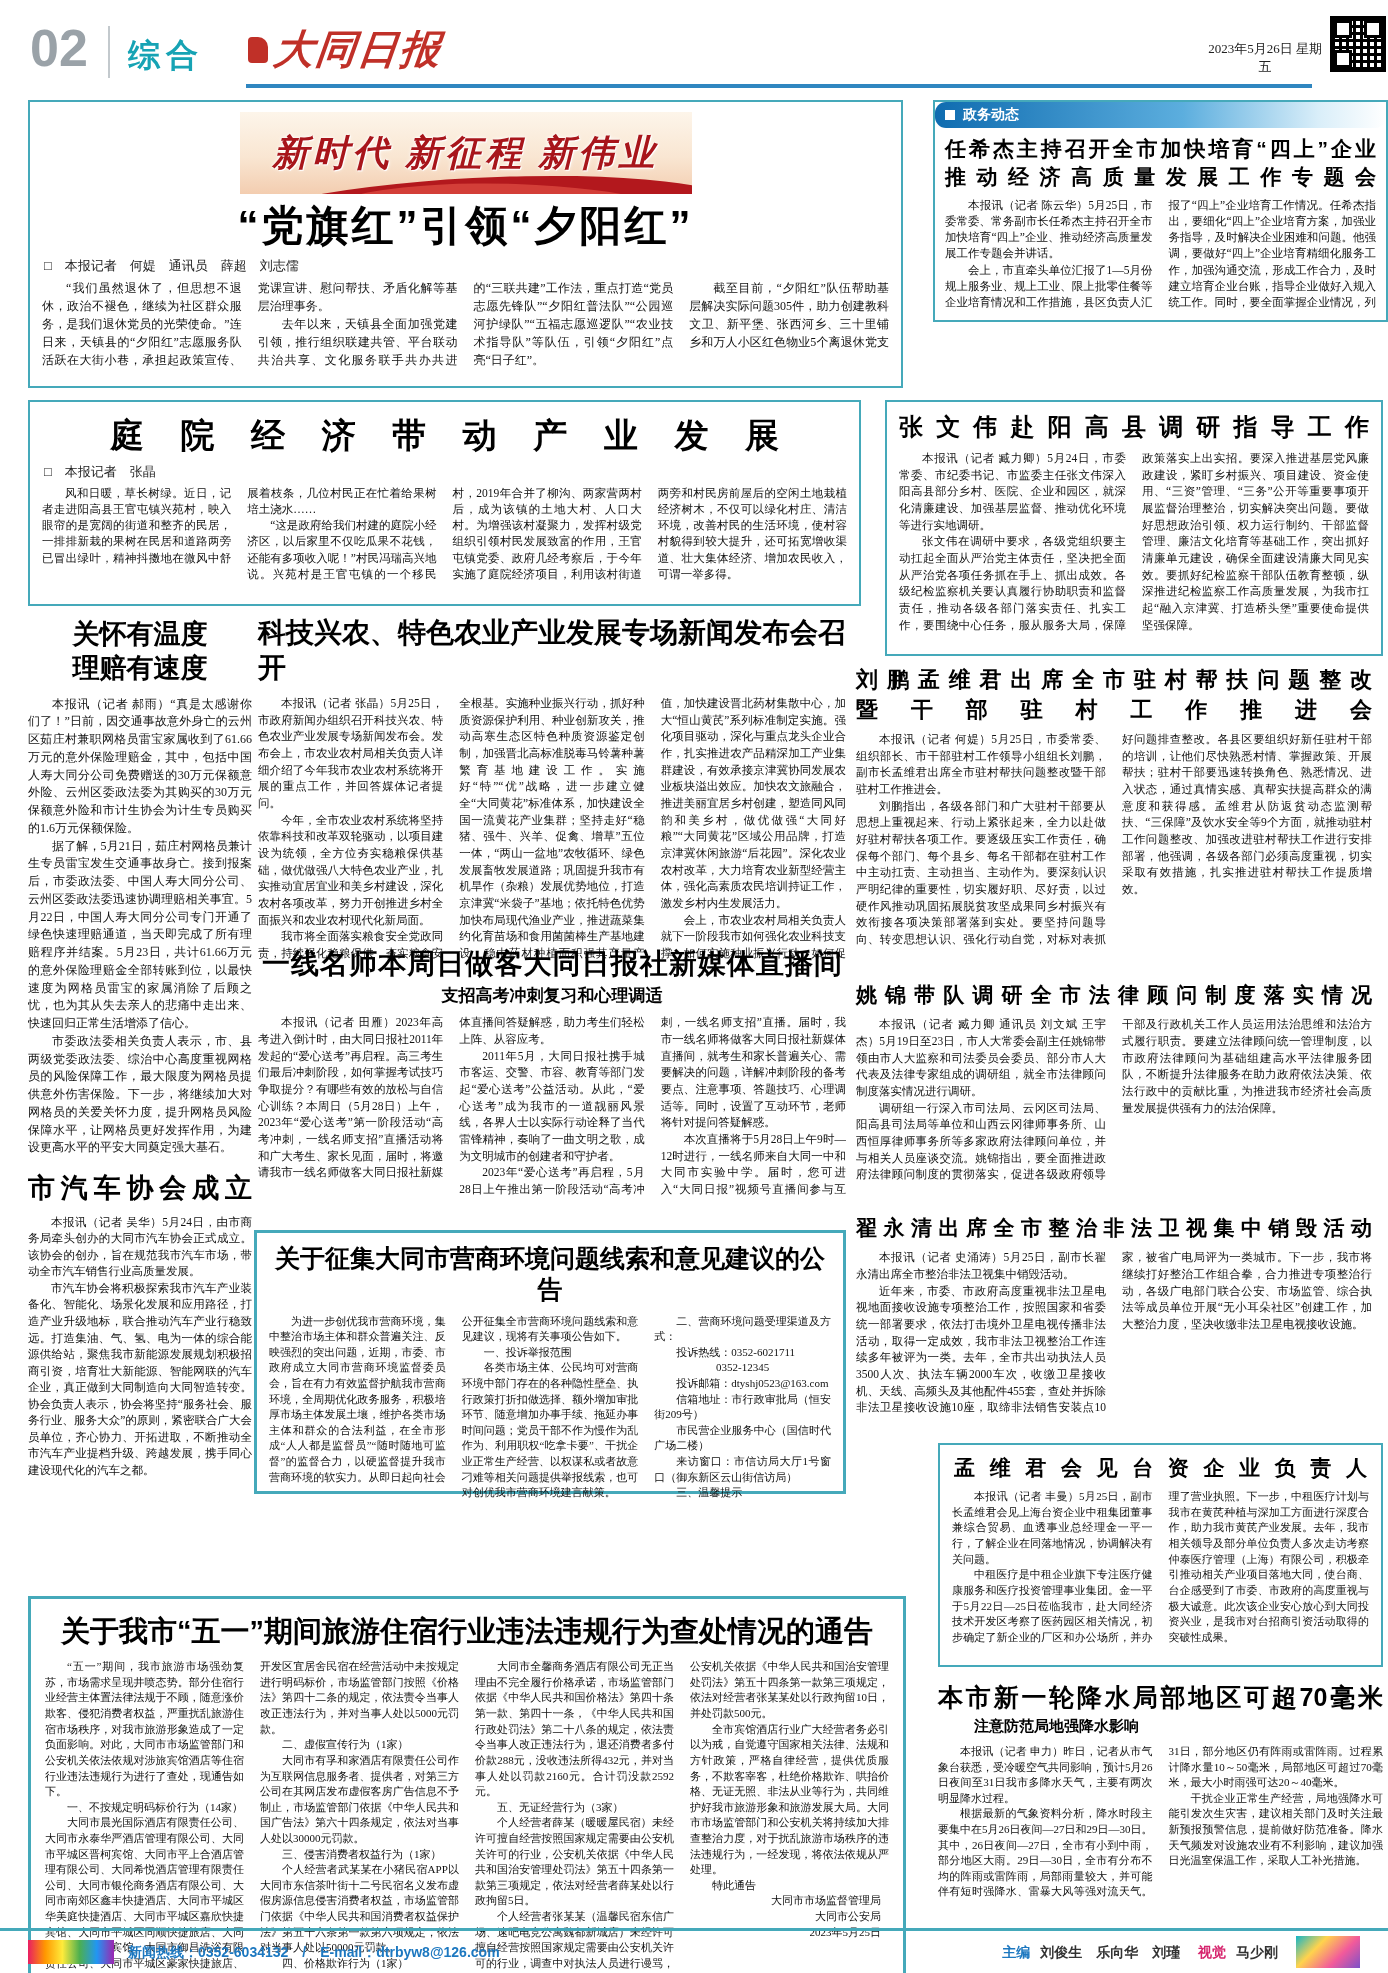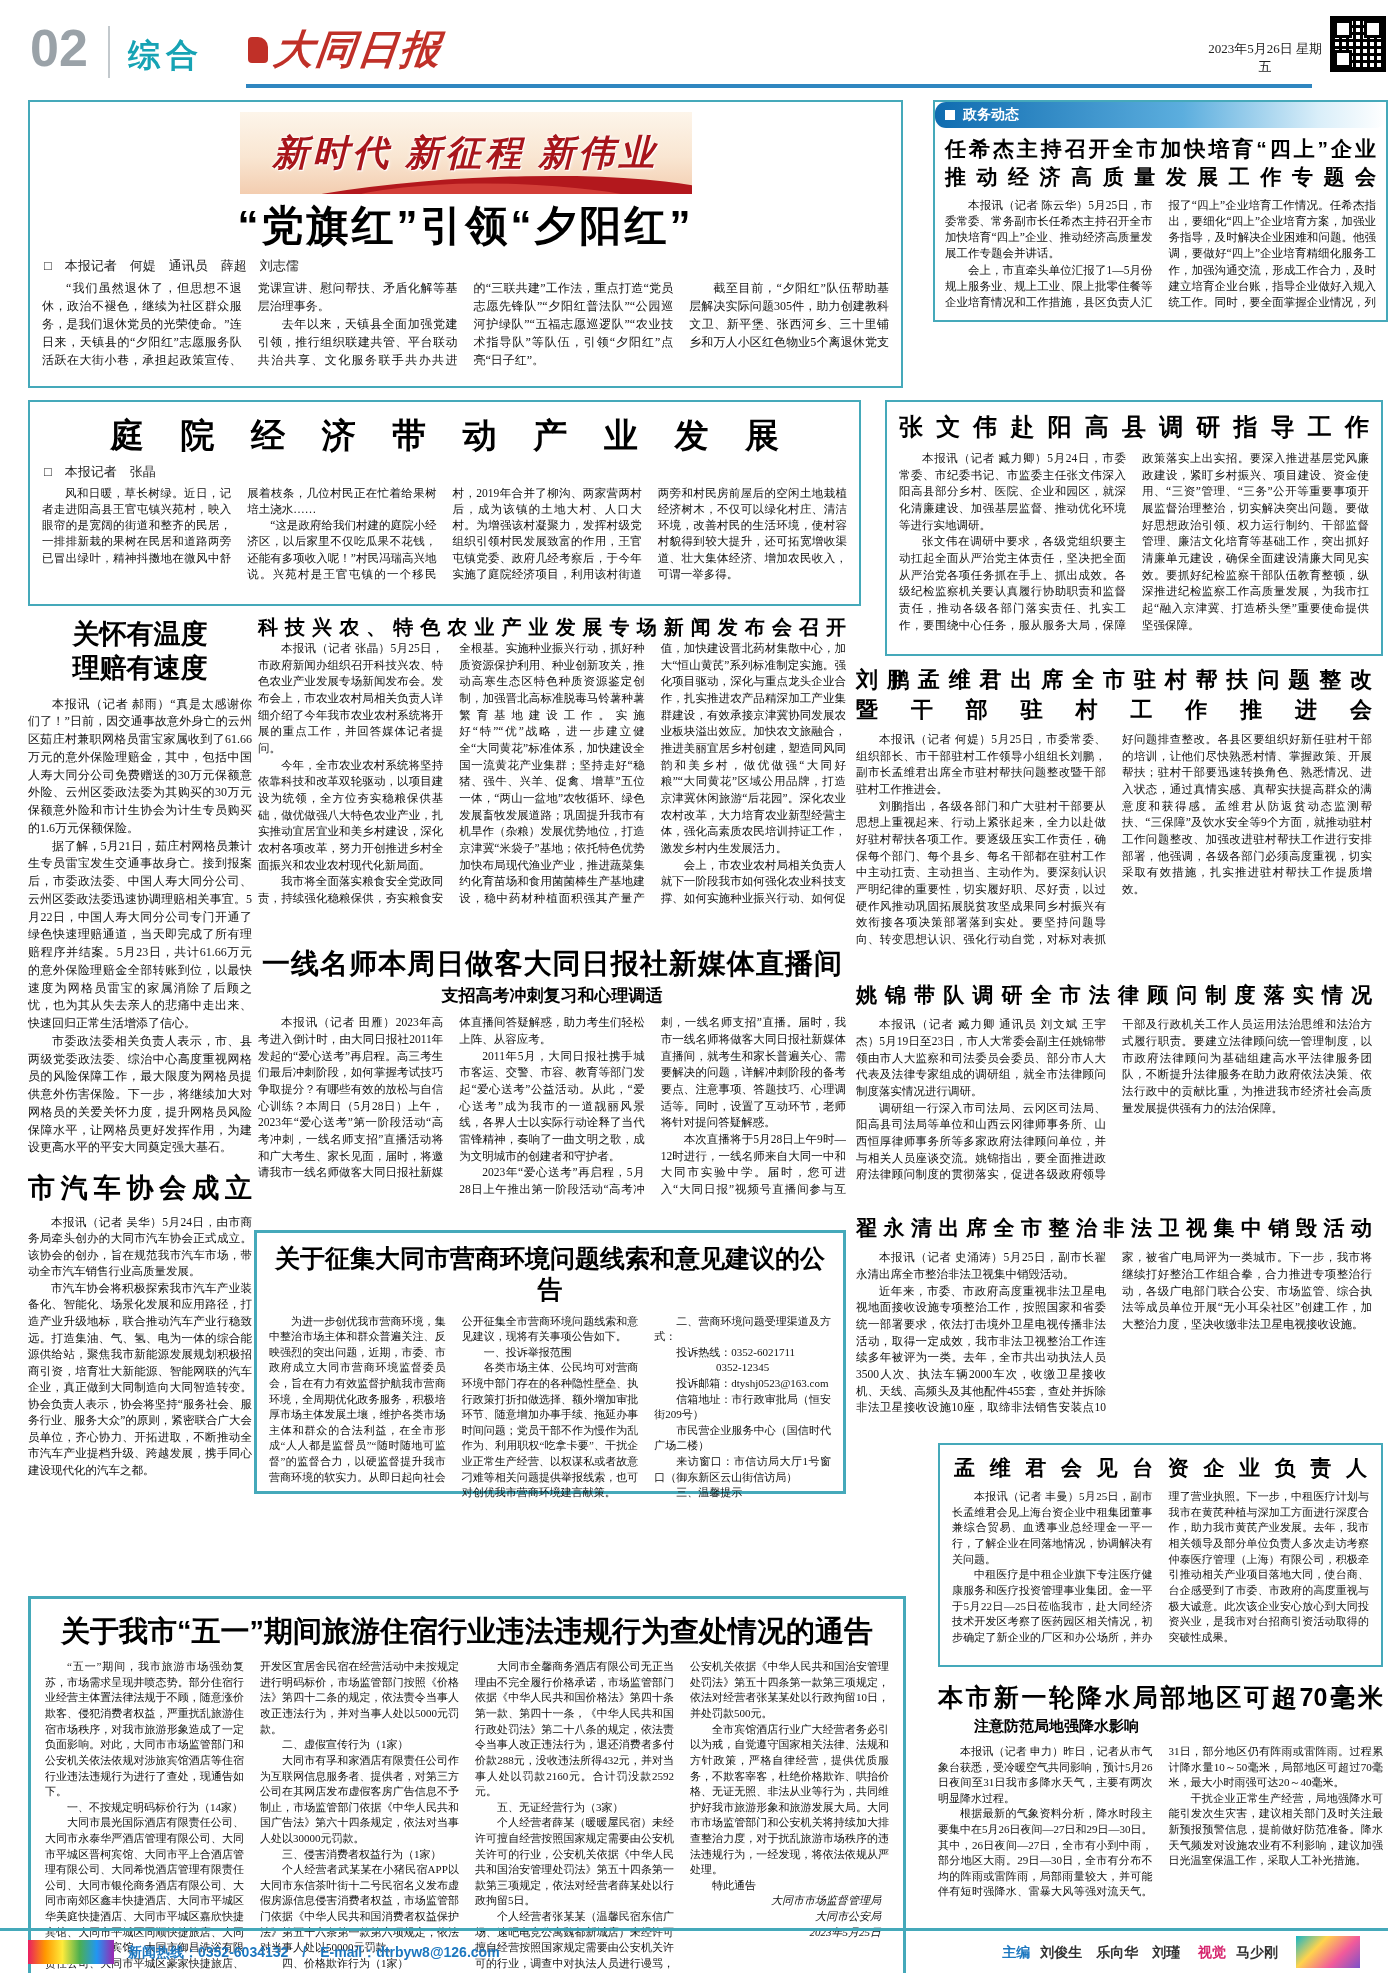--- a/index.html
+++ b/index.html
@@ -25,21 +25,21 @@
   
   .tealbox{position:absolute;border:2px solid #45a9ba;background:#fff;box-sizing:border-box;}
   .tealbox.thick{border-width:3px;}
   .art{position:absolute;box-sizing:border-box;}
   .t{font-family:"Liberation Sans","DejaVu Sans",sans-serif;font-weight:bold;color:#000;line-height:1.25;}
   .spread{text-align:justify;text-align-last:justify;}
   .ctr{text-align:center;}
   .byline{font-size:13px;color:#222;margin:4px 0 4px 14px;}
   .body{font-size:12px;line-height:1.5;text-align:justify;overflow:hidden;column-fill:auto;}
   .body p{margin:0;text-indent:2em;}
-  .body p.sig{text-align:right;text-indent:0;padding-right:8px;font-style:italic;}
+  .body p.sig{text-align:right;text-indent:0;padding-right:8px;}
   .body p.ctrl{text-align:center;text-indent:0;}
   .c2{column-count:2;column-gap:16px;}
   .c3{column-count:3;column-gap:16px;}
   .c4{column-count:4;column-gap:16px;}
   
   .banner{position:relative;width:452px;height:82px;margin:10px auto 6px;overflow:hidden;
       background:linear-gradient(180deg,#fdf5ea 0%,#f9e6d2 55%,#f3cdb0 100%);
       display:flex;align-items:center;justify-content:center;}
   .banner-ribbon1{position:absolute;left:-8%;bottom:-30px;width:120%;height:46px;background:#b3181d;
       border-radius:50% 50% 0 0/100% 100% 0 0;transform:rotate(-3deg);}
@@ -146,21 +146,21 @@
 
   <div class="art" style="left:28px;top:1172px;width:224px;">
     <div class="t spread" style="font-size:27px;margin-bottom:8px;">市汽车协会成立</div>
     <div class="body" style="height:300px;font-size:11.5px;line-height:1.44;">
         <p>本报讯（记者 吴华）5月24日，由市商务局牵头创办的大同市汽车协会正式成立。该协会的创办，旨在规范我市汽车市场，带动全市汽车销售行业高质量发展。</p>
         <p>市汽车协会将积极探索我市汽车产业装备化、智能化、场景化发展和应用路径，打造产业升级地标，联合推动汽车产业行稳致远。打造集油、气、氢、电为一体的综合能源供给站，聚焦我市新能源发展规划积极招商引资，培育壮大新能源、智能网联的汽车企业，真正做到大同制造向大同智造转变。协会负责人表示，协会将坚持“服务社会、服务行业、服务大众”的原则，紧密联合广大会员单位，齐心协力、开拓进取，不断推动全市汽车产业提档升级、跨越发展，携手同心建设现代化的汽车之都。</p>
       </div>
   </div>
 
   <div class="art" style="left:258px;top:615px;width:588px;">
-    <div class="t spread" style="font-size:20px;margin-bottom:0;">科技兴农、特色农业产业发展专场新闻发布会召开</div>
+    <div class="t spread" style="font-size:28px;margin-bottom:10px;">科技兴农、特色农业产业发展专场新闻发布会召开</div>
     <div class="body c3" style="height:272px;font-size:11.5px;line-height:1.45;">
         <p>本报讯（记者 张晶）5月25日，市政府新闻办组织召开科技兴农、特色农业产业发展专场新闻发布会。发布会上，市农业农村局相关负责人详细介绍了今年我市农业农村系统将开展的重点工作，并回答媒体记者提问。</p>
         <p>今年，全市农业农村系统将坚持依靠科技和改革双轮驱动，以项目建设为统领，全方位夯实稳粮保供基础，做优做强八大特色农业产业，扎实推动宜居宜业和美乡村建设，深化农村各项改革，努力开创推进乡村全面振兴和农业农村现代化新局面。</p>
         <p>我市将全面落实粮食安全党政同责，持续强化稳粮保供，夯实粮食安全根基。实施种业振兴行动，抓好种质资源保护利用、种业创新攻关，推动高寒生态区特色种质资源鉴定创制，加强晋北高标准脱毒马铃薯种薯繁育基地建设工作。实施好“特”“优”战略，进一步建立健全“大同黄花”标准体系，加快建设全国一流黄花产业集群；坚持走好“稳猪、强牛、兴羊、促禽、增草”五位一体，“两山一盆地”农牧循环、绿色发展畜牧发展道路；巩固提升我市有机旱作（杂粮）发展优势地位，打造京津冀“米袋子”基地；依托特色优势加快布局现代渔业产业，推进蔬菜集约化育苗场和食用菌菌棒生产基地建设，稳中药材种植面积强其产量产值，加快建设晋北药材集散中心，加大“恒山黄芪”系列标准制定实施。强化项目驱动，深化与重点龙头企业合作，扎实推进农产品精深加工产业集群建设，有效承接京津冀协同发展农业板块溢出效应。加快农文旅融合，推进美丽宜居乡村创建，塑造同风同韵和美乡村，做优做强“大同好粮”“大同黄花”区域公用品牌，打造京津冀休闲旅游“后花园”。深化农业农村改革，大力培育农业新型经营主体，强化高素质农民培训持证工作，激发乡村内生发展活力。</p>
         <p>会上，市农业农村局相关负责人就下一阶段我市如何强化农业科技支撑、如何实施种业振兴行动、如何促进设施农业高质量发展和农产品加工及如何持续做大做强黄花产业等问题回答了媒体记者提问。</p>
       </div>
   </div>
 
   <div class="art" style="left:258px;top:946px;width:588px;">
     <div class="t spread" style="font-size:28px;margin:0 4px 4px;">一线名师本周日做客大同日报社新媒体直播间</div>

